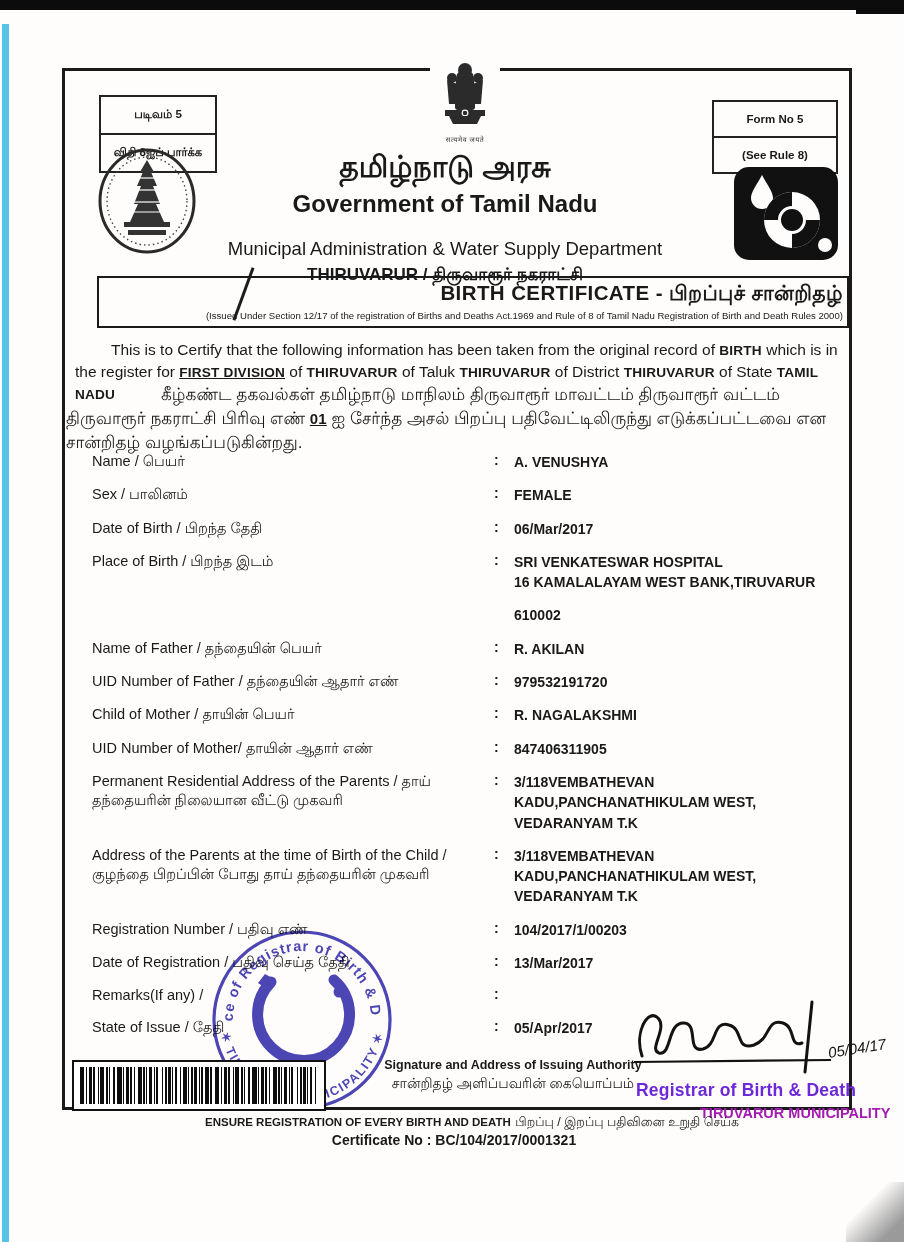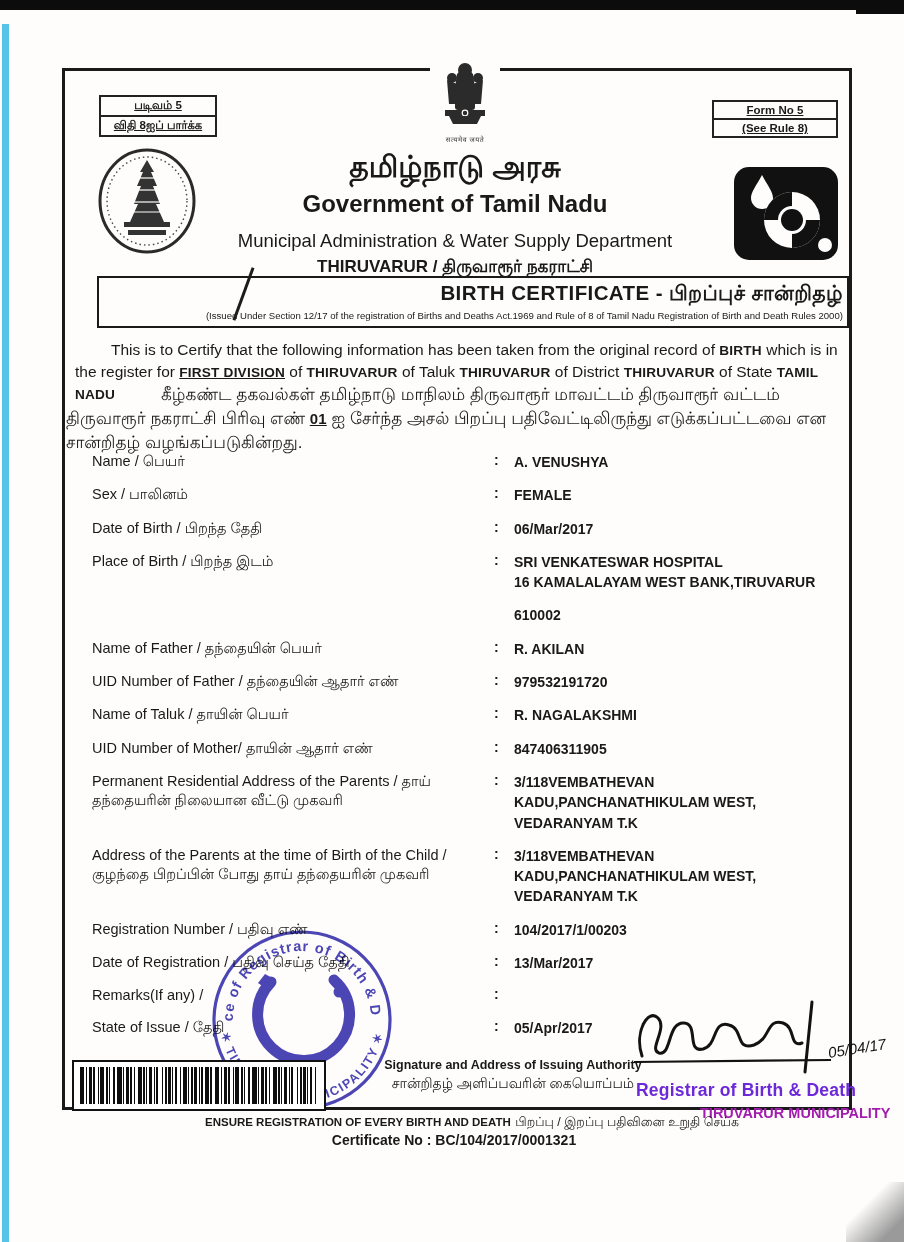--- a/index.html
+++ b/index.html
@@ -11,28 +11,28 @@
   .top-notch{left:856px;top:0;width:48px;height:14px;background:#0c0c0c;}
   .left-edge{left:2px;top:24px;width:7px;height:1218px;background:#56c4e9;}
   .corner-shade{right:0;bottom:0;width:58px;height:60px;
     background:linear-gradient(135deg,rgba(150,150,150,0) 35%,#9a9a9a 80%);}
   
   .outer-box{left:62px;top:68px;width:784px;height:1036px;border:3px solid #1a1a1a;background:transparent;}
   
   .emblem-wrap{left:430px;top:58px;width:70px;text-align:center;background:#fefdfb;}
   .emblem-motto{font-size:7px;letter-spacing:0.5px;color:#3a3a3a;margin-top:1px;}
   .form-box{border:2px solid #222;background:#fefdfb;text-align:center;font-weight:700;}
-  .form-box div{padding:2px 4px;text-decoration:underline;}
+  .form-box div{padding:11px 4px;}
   .form-box div:first-child{border-bottom:2px solid #222;}
   .form-box-ta{left:99px;top:95px;width:114px;font-size:11.5px;}
   .form-box-en{left:712px;top:100px;width:122px;font-size:11.5px;}
-  .hdr{left:205px;top:150px;width:500px;text-align:center;}
+  .hdr{left:195px;top:150px;width:500px;text-align:center;}
   .hdr-ta{font-size:30px;font-weight:700;}
   .hdr-en{font-size:24px;font-weight:700;margin-top:2px;}
-  .hdr-dept{font-size:18.5px;margin-top:12px;}
+  .hdr-dept{font-size:18.5px;margin-top:20px;}
   .hdr-muni{font-size:17px;font-weight:700;margin-top:5px;}
   
   .title-box{left:97px;top:276px;width:740px;border:2.5px solid #1a1a1a;text-align:right;padding:3px 4px 5px;}
   .cert-title{font-size:20.5px;font-weight:700;letter-spacing:0.4px;}
   .cert-sub{font-size:9.6px;margin-top:2px;}
   .pen-slash{left:242px;top:266px;width:3px;height:56px;background:#1c1c1c;transform:rotate(20deg);}
   
   .intro-en{left:75px;top:339px;width:764px;font-size:15.5px;line-height:1.42;text-indent:36px;}
   .intro-ta{left:66px;top:383px;width:774px;font-size:17px;line-height:1.42;text-indent:95px;}
   .b{font-weight:700;font-size:0.88em;letter-spacing:0.2px;}
@@ -181,21 +181,21 @@
         </div>
       </div>
       <div class="frow">
         <div class="flabel">UID Number of Father / தந்தையின் ஆதார் எண்</div>
         <div class="fcolon">:</div>
         <div class="fvalue">
           <div>979532191720</div>
         </div>
       </div>
       <div class="frow">
-        <div class="flabel">Name of Taluk / தாயின் பெயர்</div>
+        <div class="flabel">Child of Mother / தாயின் பெயர்</div>
         <div class="fcolon">:</div>
         <div class="fvalue">
           <div>R. NAGALAKSHMI</div>
         </div>
       </div>
       <div class="frow">
         <div class="flabel">UID Number of Mother/ தாயின் ஆதார் எண்</div>
         <div class="fcolon">:</div>
         <div class="fvalue">
           <div>847406311905</div>

